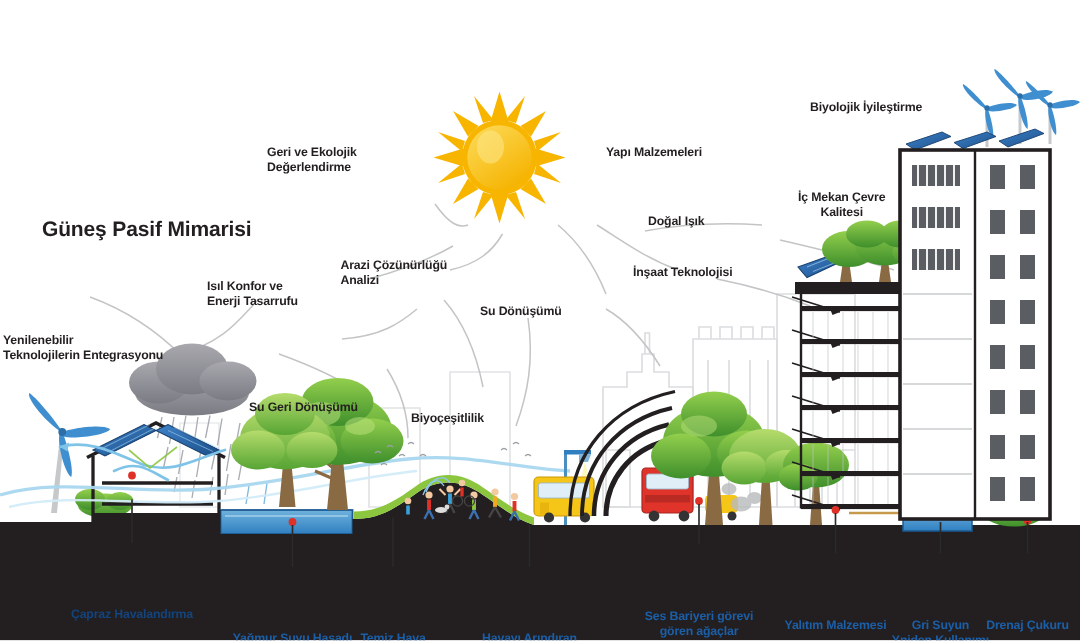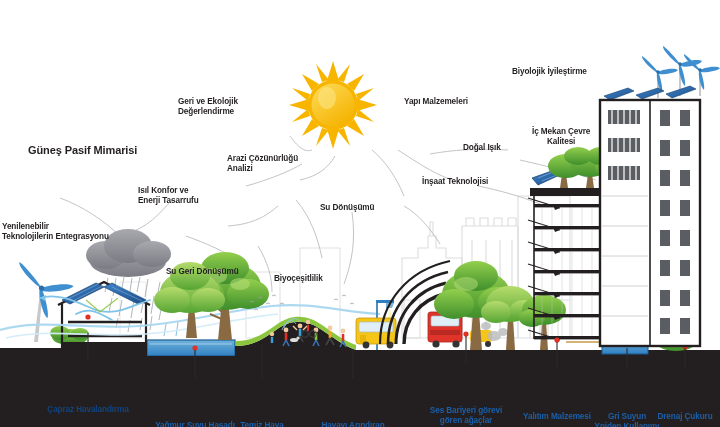--- a/index.html
+++ b/index.html
@@ -3,21 +3,21 @@
 <meta charset="utf-8">
 <style>
   html,body{margin:0;padding:0;background:#fff;}
   body{width:720px;height:427px;overflow:hidden;
        font-family:"Liberation Sans","DejaVu Sans",sans-serif;}
   #stage{position:relative;width:720px;height:427px;background:#ffffff;overflow:hidden;}
   #artboard{position:absolute;inset:0;}
   .lbl{position:absolute;font-weight:bold;color:#231f20;line-height:1.22;
        letter-spacing:-.1px;white-space:pre-line;}
   .lbl.dark{font-size:8.2px;}
-  .lbl.big{font-size:11px;}
+  .lbl.big{font-size:14px;}
   .blbl{position:absolute;font-weight:bold;color:#1b5fa8;font-size:8.2px;
         line-height:1.2;text-align:center;white-space:pre-line;letter-spacing:-.1px;margin-top:40px;}
   .blbl.navy{color:#12447e;}
   .sqg{text-decoration:underline;text-decoration-color:#e03127;
        text-decoration-style:wavy;text-decoration-thickness:.6px;}
   svg{display:block;}
 </style>
 </head>
 <body>
 
@@ -555,28 +555,28 @@
 
   <div id="top-label-layer">
       <div class="lbl big" style="left: 28px; top: 144px;">Güneş Pasif Mimarisi</div>
       <div class="lbl dark" style="left: 2px; top: 222px;">Yenilenebilir
 Teknolojilerin Entegrasyonu</div>
       <div class="lbl dark" style="left: 138px; top: 186px;">Isıl Konfor ve
 Enerji Tasarrufu</div>
       <div class="lbl dark" style="left: 166px; top: 219px; margin-top: 48px;">Su Geri Dönüşümü</div>
       <div class="lbl dark" style="left: 178px; top: 97px;">Geri ve Ekolojik
 Değerlendirme</div>
-      <div class="lbl dark" style="left: 227px; top: 154px;">Arazi Çözünürlüğü
+      <div class="lbl dark" style="left: 227px; top: 172px;">Arazi Çözünürlüğü
 Analizi</div>
       <div class="lbl dark" style="left: 320px; top: 203px;">Su Dönüşümü</div>
       <div class="lbl dark" style="left: 274px; top: 274px;">Biyoçeşitlilik</div>
       <div class="lbl dark" style="left: 404px; top: 97px;">Yapı Malzemeleri</div>
-      <div class="lbl dark" style="left: 463px; top: 143px;">Doğal Işık</div>
+      <div class="lbl dark" style="left: 432px; top: 143px;">Doğal Işık</div>
       <div class="lbl dark" style="left: 398px; top: 177px; padding-left: 24px;">İnşaat Teknolojisi</div>
-      <div class="lbl dark" style="left: 512px; top: 67px; text-align: right;">Biyolojik İyileştirme</div>
+      <div class="lbl dark" style="left: 540px; top: 67px; text-align: right;">Biyolojik İyileştirme</div>
       <div class="lbl dark" style="left: 532px; top: 127px; text-align: center;">İç Mekan Çevre
 Kalitesi</div>
     </div>
 
   <div id="bottom-label-layer">
       <div class="blbl navy" style="left: 18px; top: 365px; width: 140px;"><span>Çapraz Havalandırma</span></div>
       <div class="blbl" style="left: 125px; top: 381px; width: 140px;"><span>Yağmur Suyu Hasadı</span></div>
       <div class="blbl" style="left: 192px; top: 381px; width: 140px;"><span>Temiz Hava</span></div>
       <div class="blbl" style="left: 283px; top: 381px; width: 140px;"><span>Havayı Arındıran
 Ağaçlar</span></div>

